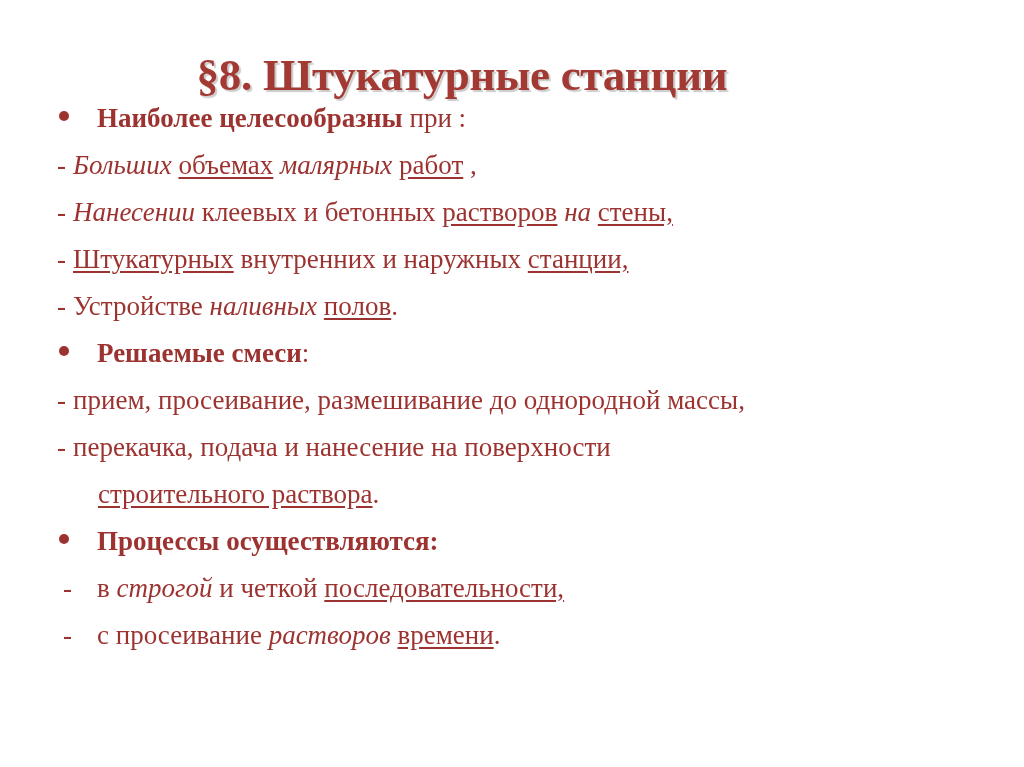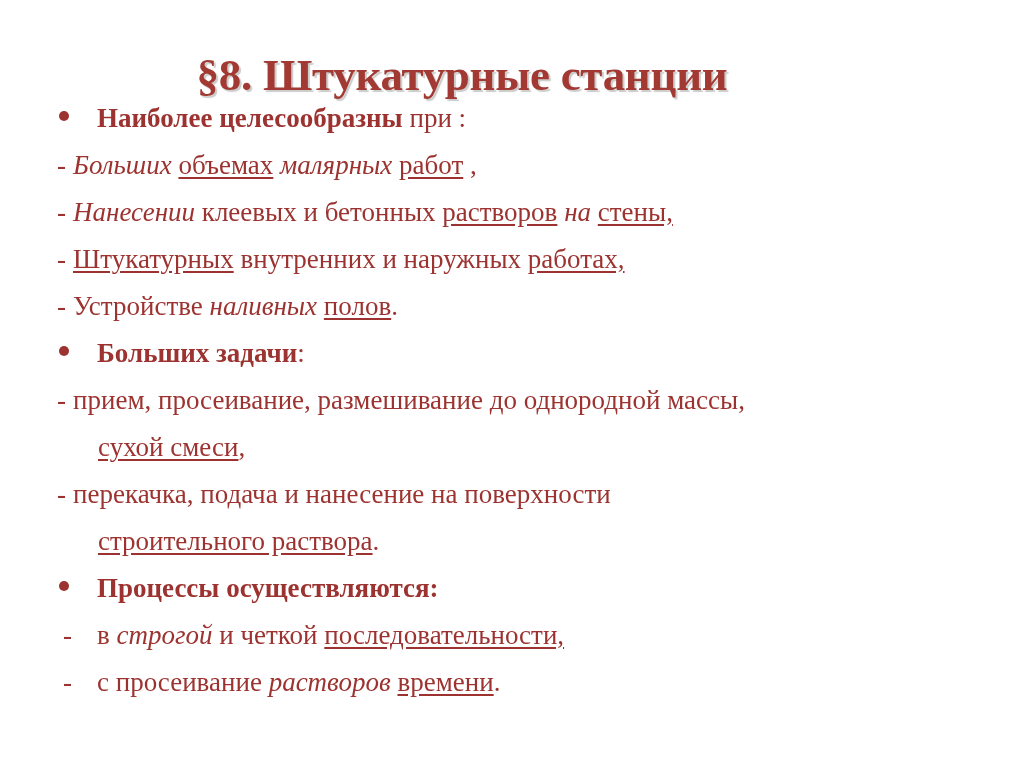--- a/index.html
+++ b/index.html
@@ -99,25 +99,24 @@
 <body>
 
 <div class="slide">
 
   <h1 class="slide-title">§8. Штукатурные станции</h1>
 
   <div class="body-block">
       <div class="line bullet"><span class="marker"></span><span class="txt"><span class="b">Наиболее целесообразны</span><span class="n"> при :</span></span></div>
       <div class="line dash"><span class="marker">-</span><span class="txt"><span class="i">Больших</span><span> </span><span class="u">объемах</span><span> </span><span class="i">малярных</span><span> </span><span class="u">работ</span><span> ,</span></span></div>
       <div class="line dash"><span class="marker">-</span><span class="txt"><span class="i">Нанесении</span><span> клеевых и бетонных </span><span class="u">растворов</span><span> </span><span class="i">на</span><span> </span><span class="u">стены,</span></span></div>
-      <div class="line dash"><span class="marker">-</span><span class="txt"><span class="iu">Штукатурных</span><span> внутренних и наружных </span><span class="u">работах,</span></span></div>
+      <div class="line dash"><span class="marker">-</span><span class="txt"><span class="iu">Штукатурных</span><span> внутренних и наружных </span><span class="u">станции,</span></span></div>
       <div class="line dash"><span class="marker">-</span><span class="txt"><span>Устройстве </span><span class="i">наливных</span><span> </span><span class="u">полов</span><span>.</span></span></div>
-      <div class="line bullet"><span class="marker"></span><span class="txt"><span class="b">Больших задачи</span><span class="n">:</span></span></div>
+      <div class="line bullet"><span class="marker"></span><span class="txt"><span class="b">Решаемые смеси</span><span class="n">:</span></span></div>
       <div class="line dash"><span class="marker">-</span><span class="txt"><span>прием, просеивание, размешивание до однородной массы,</span></span></div>
-      <div class="line cont"><span class="txt"><span class="u">сухой смеси</span><span>,</span></span></div>
       <div class="line dash"><span class="marker">-</span><span class="txt"><span>перекачка, подача и нанесение на поверхности</span></span></div>
       <div class="line cont"><span class="txt"><span class="u">строительного раствора</span><span>.</span></span></div>
       <div class="line bullet"><span class="marker"></span><span class="txt"><span class="b">Процессы осуществляются:</span></span></div>
       <div class="line dash-wide"><span class="marker">-</span><span class="txt"><span>в </span><span class="i">строгой</span><span> и четкой </span><span class="u">последовательности,</span></span></div>
       <div class="line dash-wide"><span class="marker">-</span><span class="txt"><span>с просеивание </span><span class="i">растворов</span><span> </span><span class="u">времени</span><span>.</span></span></div>
     </div>
 
 </div>
 
 </body></html>

